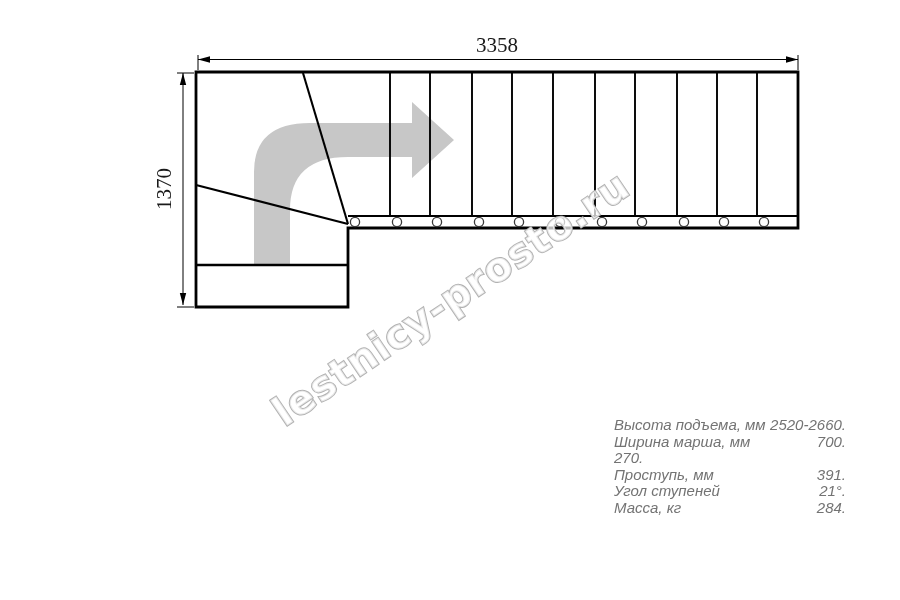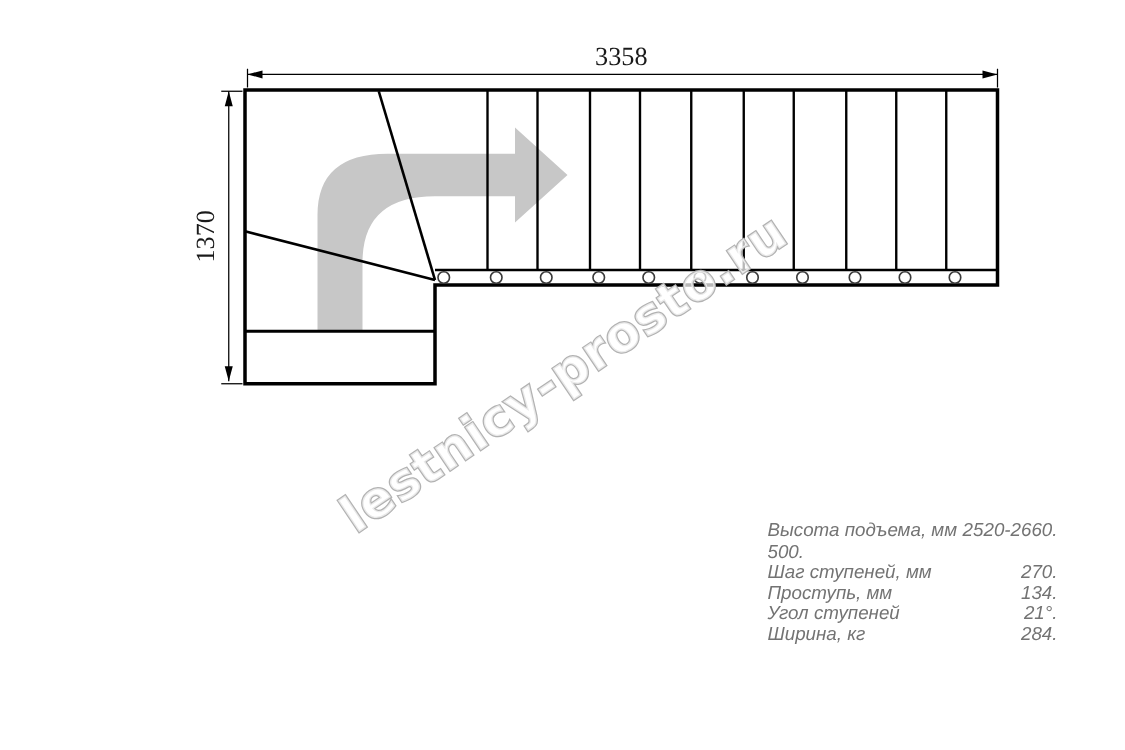--- a/index.html
+++ b/index.html
@@ -106,33 +106,33 @@
 
     <text class="watermark-text" x="452" y="312" text-anchor="middle" transform="rotate(-34 452 300)">lestnicy-prosto.ru</text>
   </svg>
 
   <div id="spec-table">
     <div class="spec-row">
       <span class="spec-label">Высота подъема, мм</span>
       <span class="spec-value">2520-2660.</span>
     </div>
     <div class="spec-row">
-      <span class="spec-value">500.</span>
+      <span class="spec-label">Ширина марша, мм</span>
+      <span class="spec-value">700.</span>
     </div>
     <div class="spec-row">
-      <span class="spec-label">Шаг ступеней, мм</span>
       <span class="spec-value">270.</span>
     </div>
     <div class="spec-row">
       <span class="spec-label">Проступь, мм</span>
-      <span class="spec-value">134.</span>
+      <span class="spec-value">391.</span>
     </div>
     <div class="spec-row">
       <span class="spec-label">Угол ступеней</span>
       <span class="spec-value">21°.</span>
     </div>
     <div class="spec-row">
-      <span class="spec-label">Ширина, кг</span>
+      <span class="spec-label">Масса, кг</span>
       <span class="spec-value">284.</span>
     </div>
   </div>
 
 </div>
 
 </body></html>

